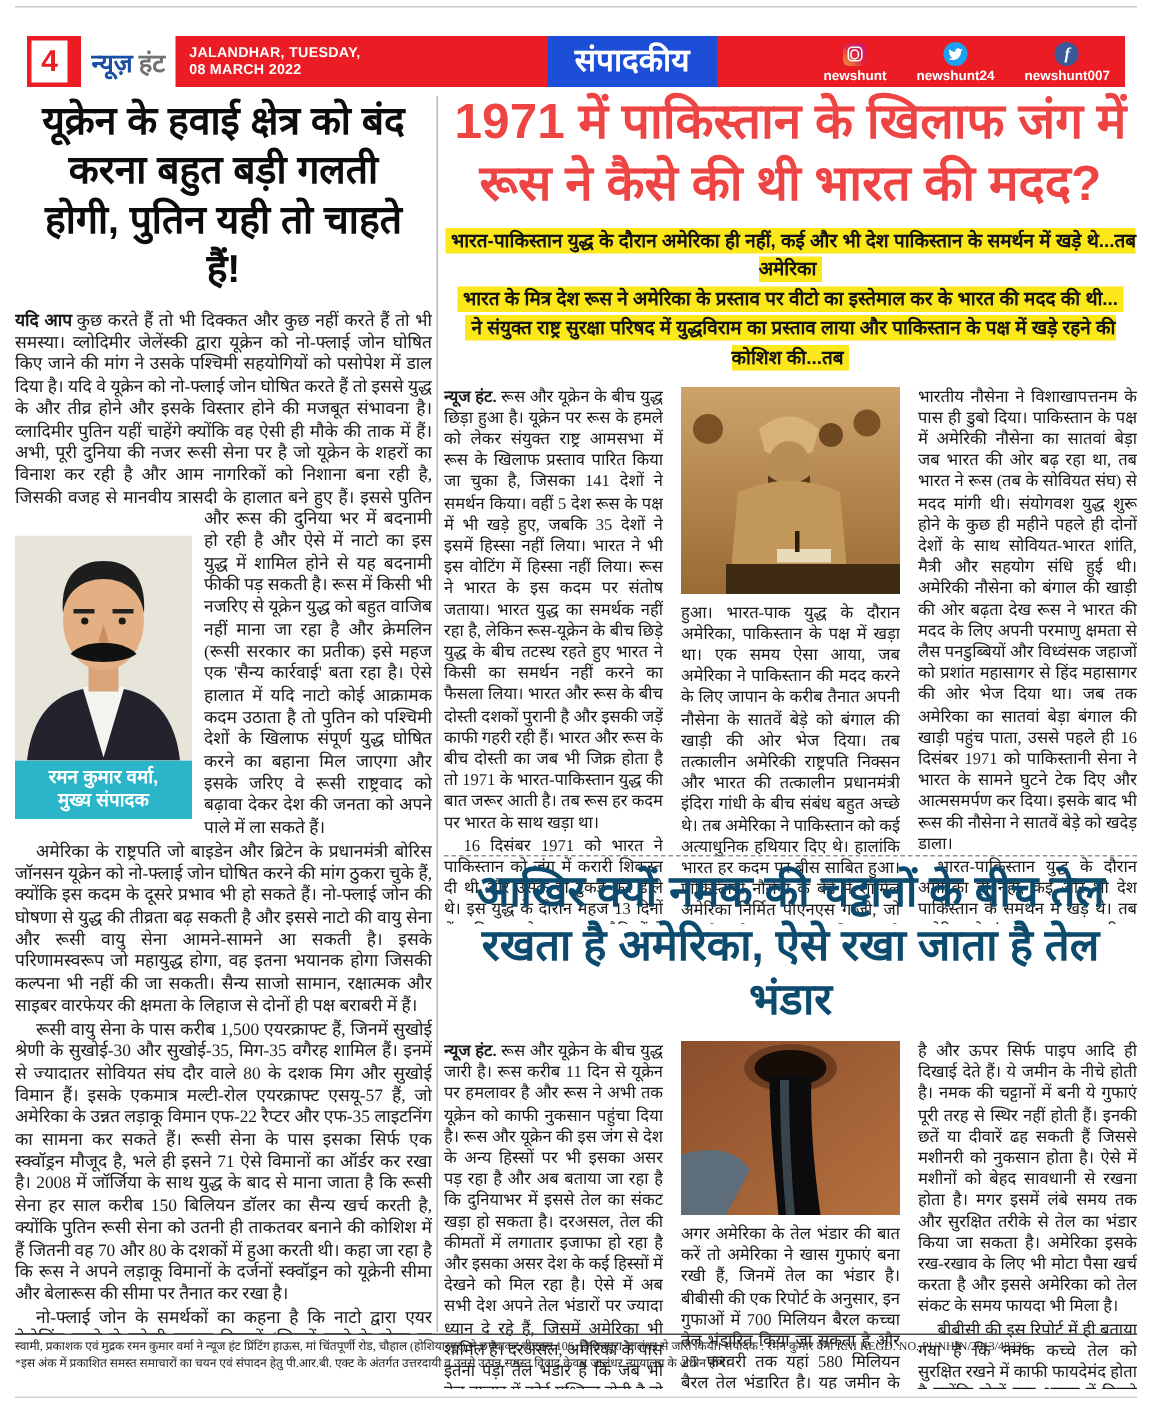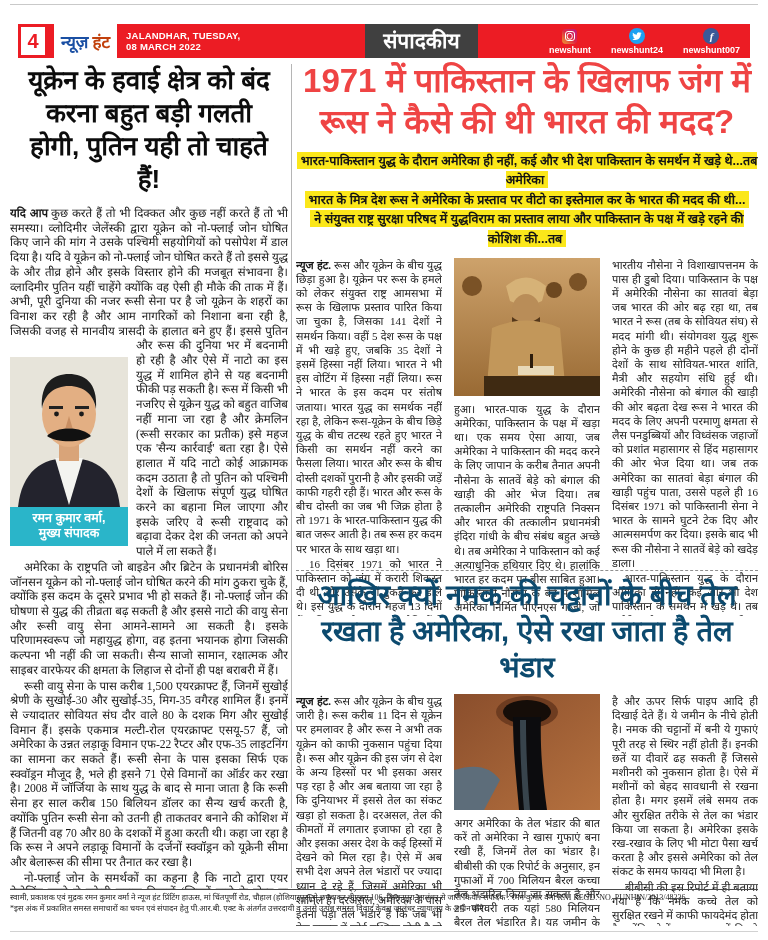--- a/index.html
+++ b/index.html
@@ -5,25 +5,25 @@
   html,body{margin:0;padding:0;background:#fff;}
   #page{position:relative;width:768px;height:940px;background:#ffffff;overflow:hidden;font-family:"Liberation Serif",serif;}
   .topline{position:absolute;left:10px;right:10px;top:4px;height:1px;background:#c9c9c9;}
   .bottomline{position:absolute;left:10px;right:10px;top:931px;height:1px;background:#d2d2d2;}
 
   
   .masthead{position:absolute;left:18px;top:24px;width:732px;height:34px;background:#ec1c24;display:flex;align-items:center;box-sizing:border-box;padding:0 10px 0 3px;gap:9px;}
   .pageno{width:24px;height:28px;background:#fff;color:#ec1c24;font:bold 20px/28px "Liberation Sans",sans-serif;text-align:center;flex:0 0 auto;}
   .logo{height:28px;background:#fff;display:flex;align-items:center;padding:12px 7px;gap:4px;font:bold 17px "Liberation Sans",sans-serif;flex:0 0 auto;}
   .logo-b{color:#1a4fa3;}
-  .logo-r{color:#c2410c;}
+  .logo-r{color:#737373;}
   .dateline{color:#fff;font:bold 9.5px/11.5px "Liberation Sans",sans-serif;letter-spacing:.2px;flex:0 0 auto;}
   .mh-sp1{flex:1.1;}
   .mh-sp2{flex:0.55;}
-  .section-badge{background:#404040;color:#fff;font:bold 21px/34px "Liberation Sans",sans-serif;height:34px;padding:0 18px;flex:0 0 auto;}
+  .section-badge{background:#1d4ed8;color:#fff;font:bold 21px/34px "Liberation Sans",sans-serif;height:34px;padding:0 18px;flex:0 0 auto;}
   .socials{display:flex;gap:20px;align-items:flex-end;flex:0 0 auto;margin-left:auto;}
   .social{display:flex;flex-direction:column;align-items:center;cursor:pointer;}
   .social-label{color:#fff;font:bold 9px/10px "Liberation Sans",sans-serif;margin-top:1px;}
   .ig{width:15px;height:15px;border-radius:4px;background:linear-gradient(45deg,#f09433,#e6683c,#dc2743,#cc2366,#bc1888);position:relative;}
   .ig::before{content:"";position:absolute;inset:2.5px;border:1.3px solid #fff;border-radius:3px;}
   .ig::after{content:"";position:absolute;width:4.5px;height:4.5px;border:1.3px solid #fff;border-radius:50%;left:50%;top:50%;transform:translate(-50%,-50%);}
   .circle-icon{width:16px;height:16px;border-radius:50%;display:flex;align-items:center;justify-content:center;}
   .tw{background:#1da1f2;}
   .fb{background:#3b5998;color:#fff;font:bold italic 11px/16px "Liberation Serif",serif;}
 

